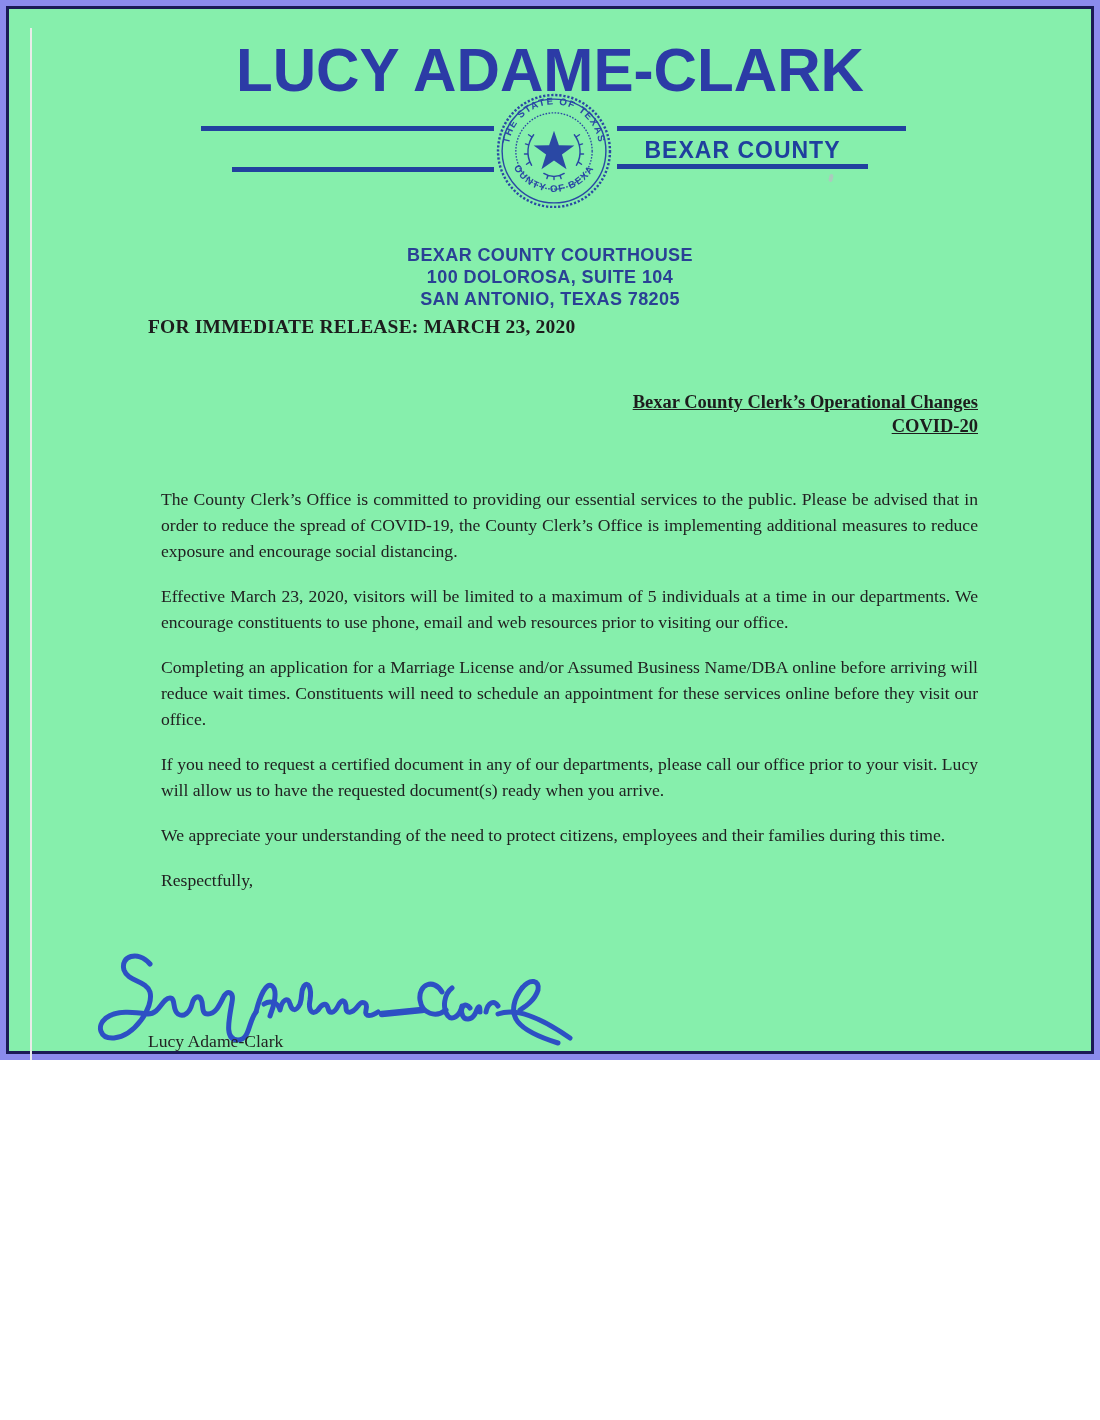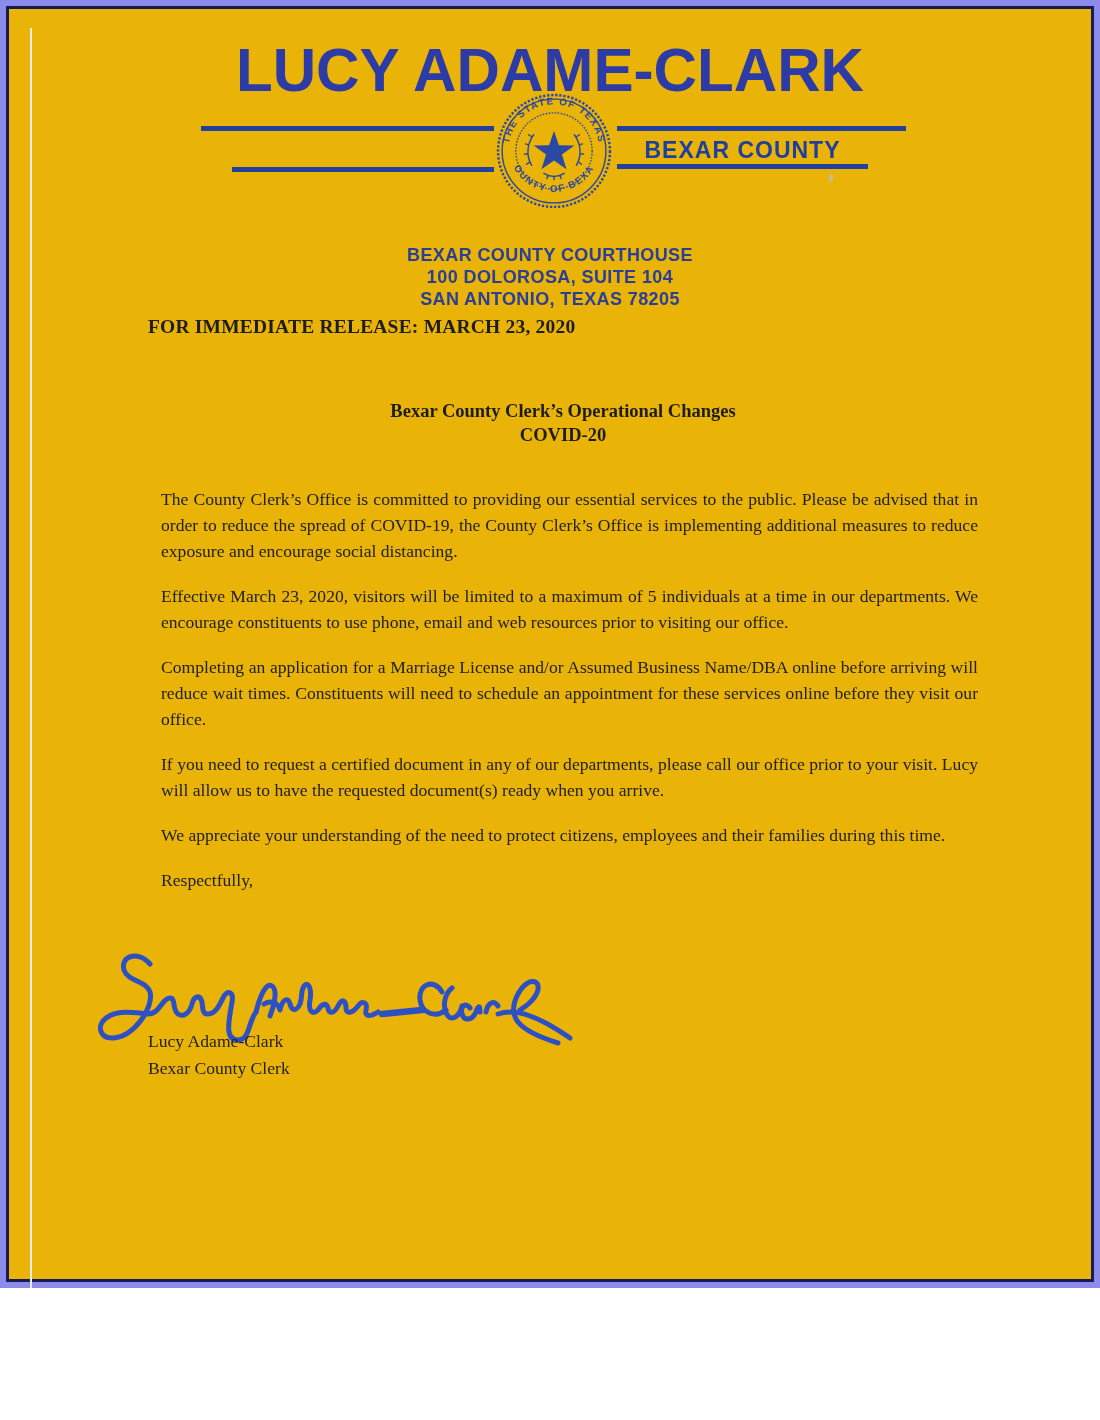--- a/index.html
+++ b/index.html
@@ -1,17 +1,17 @@
 <!DOCTYPE html>
 <html><head>
 <meta charset="utf-8">
 <style>
   html,body { margin:0; padding:0; background:#ffffff; }
   .page {
-    position:relative; width:1100px; height:1288px; background:#eab308;
+    position:relative; width:1100px; height:1060px; background:#86efac;
     overflow:hidden;
     font-family:"Liberation Serif", serif;
     box-shadow: inset 0 0 0 6px #8b8bec, inset 0 0 0 9px #1a1a55;
   }
   .scan-line { position:absolute; left:30px; top:28px; width:2px; height:1364px;
     background:#e9ece9; }
   .scan-speck { position:absolute; left:829px; top:174px; width:4px; height:8px;
     background:#b9bdc4; border-radius:2px; transform:rotate(12deg); opacity:.7; }
 
   
@@ -40,22 +40,22 @@
     font-family:"Liberation Sans", sans-serif; font-size:18px; line-height:22px;
     letter-spacing:.4px; color:#2a4095; font-weight:bold;margin-top:32px;
   }
 
   
   .release-line {
     position:absolute; top:316px; left:148px; width:830px;
     font-size:19.5px; font-weight:bold; color:#1d1d1d; letter-spacing:.2px;
   }
   .letter-title {
-    position:absolute; top:399px; left:148px; width:830px; text-align:center;
-    font-size:18.5px; font-weight:bold; color:#1d1d1d; line-height:24px;
+    position:absolute; top:390px; left:148px; width:830px; text-align:right;
+    font-size:18.5px; font-weight:bold; color:#1d1d1d; line-height:24px;text-decoration:underline;
   }
   .body-copy {
     position:absolute; top:486px; left:148px; width:830px;
     font-size:17.6px; line-height:26px; color:#212121; text-align:justify;
   }
   .body-copy p { margin:0 0 19px 13px; }
   .closing { margin-top:12px; text-align:left; }
 
   .signature-svg { position:absolute; left:90px; top:948px; width:490px; height:110px; }
   .signer-name  { position:absolute; left:148px; top:1031px; font-size:17.6px; color:#232323; }

